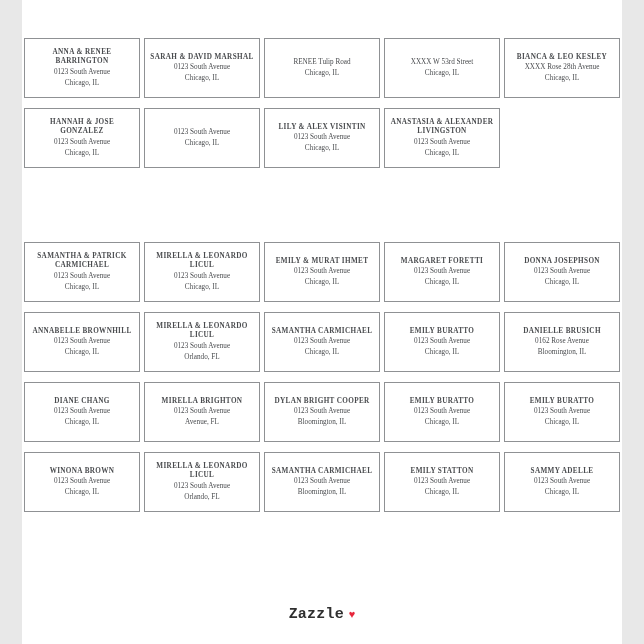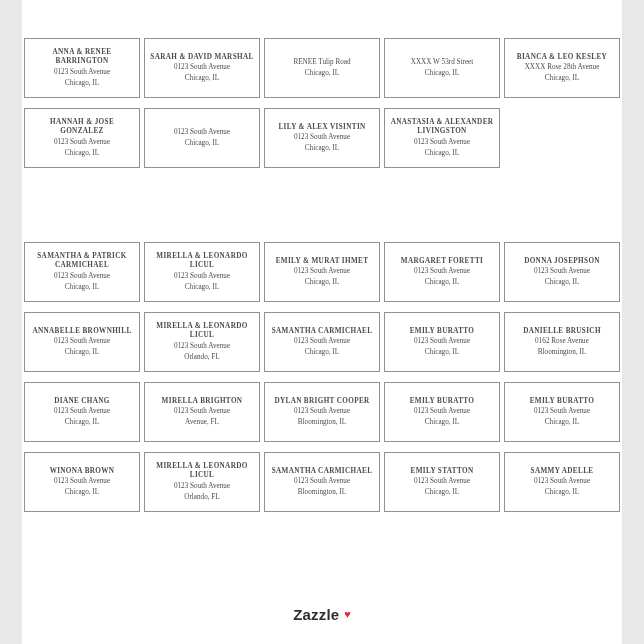--- a/index.html
+++ b/index.html
@@ -62,21 +62,21 @@
     margin-top: 1px;
   }
   .footer {
     position: absolute;
     left: 0;
     top: 604px;
     width: 600px;
     text-align: center;
   }
   .footer .brand {
-    font-family: Liberation Sans, sans-serif;
+    font-family: Liberation Mono, monospace;
     font-size: 15px;
     font-weight: bold;
     color: #2f2f2f;
     letter-spacing: 0.2px;
     display: inline-block;
     vertical-align: middle;
   }
   .footer .heart {
     color: #e7263c;
     font-size: 11px;

